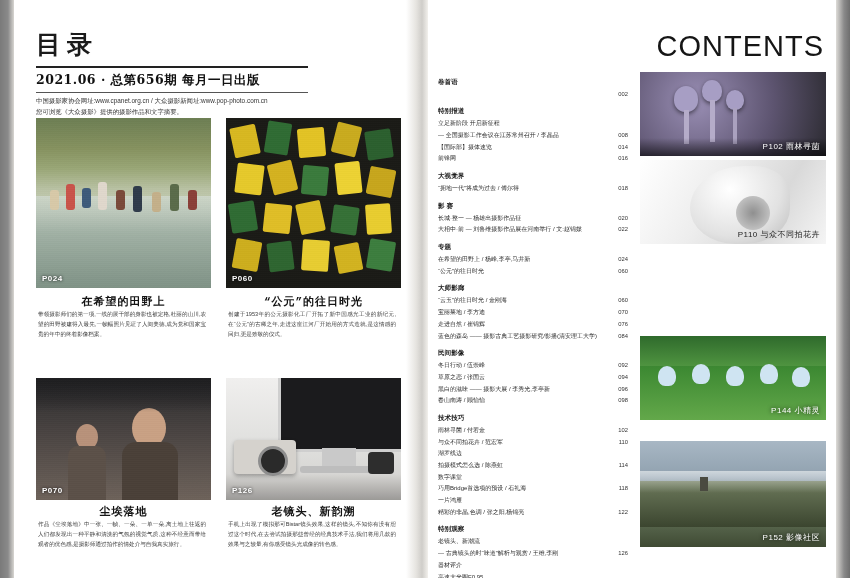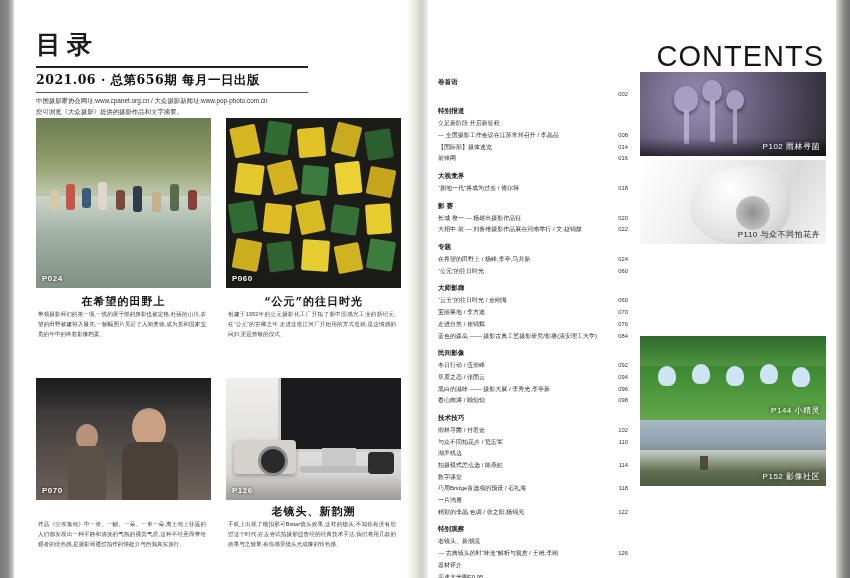--- a/index.html
+++ b/index.html
@@ -55,21 +55,21 @@
      background:linear-gradient(#cfd8cc,#9fb0a6 40%,#7d9186 100%);opacity:.85;}
   .ph-river .f{position:absolute;width:9px;height:20px;border-radius:3px;}
   .ph-candy{background:#1a1a16;}
   .ph-candy .c{position:absolute;border-radius:2px;}
   .ph-kids{background:linear-gradient(#2a2a2c,#4a4442 45%,#6d625a 100%);}
   .ph-kids .face{position:absolute;border-radius:50%;}
   .ph-imac{background:linear-gradient(#f0efee,#dededc 60%,#cfcdca 100%);}
 
   
   .contents-word{
-    position:absolute;right:12px;top:40px;
+    position:absolute;right:12px;top:30px;
     font-family:"Liberation Sans",sans-serif;
     font-weight:300;font-size:29px;letter-spacing:1px;color:#151515;
   }
   .toc{position:absolute;left:10px;top:78px;width:190px;color:#222;}
   .toc .sec{font-size:6.6px;font-weight:bold;color:#1b1b1b;margin:7px 0 2px;}
   .toc .sec.first{margin-top:0;}
   .toc .row{display:flex;align-items:baseline;font-size:6px;line-height:1.95;color:#2b2b2b;}
   .toc .row .t{flex:1;white-space:nowrap;overflow:hidden;}
   .toc .row .p{width:22px;text-align:right;font-size:5.8px;color:#333;}
 
@@ -151,20 +151,21 @@
 
     <div class="photo ph-kids" style="left:22px;top:378px;width:175px;height:122px;">
       <div class="face" style="left:96px;top:30px;width:34px;height:40px;background:#c9a184;"></div>
       <div style="position:absolute;left:86px;top:64px;width:56px;height:58px;background:#4a4038;border-radius:14px 14px 0 0;"></div>
       <div class="face" style="left:40px;top:46px;width:22px;height:26px;background:#b8927a;"></div>
       <div style="position:absolute;left:32px;top:68px;width:38px;height:54px;background:#5b5048;border-radius:10px 10px 0 0;"></div>
       <div style="position:absolute;left:0;top:0;right:0;height:34px;background:linear-gradient(#1d1d1f,rgba(29,29,31,0));"></div>
       <div class="noise"></div>
       <div class="tag">P070</div>
     </div>
+    <div class="cap-title" style="left:22px;top:504px;width:175px;">尘埃落地</div>
     <div class="cap-body" style="left:24px;top:520px;width:168px;">作品《尘埃落地》中一张、一帧、一朵、一单一朵,离土地上往返的人们都发现出一种平静和清洗的气氛的视觉气质,这种不经意而带给观者的优色感,是摄影师通过拍作的情处介与自我真实旅行。</div>
 
     <div class="photo ph-imac" style="left:212px;top:378px;width:175px;height:122px;">
       <div style="position:absolute;left:52px;top:-6px;width:122px;height:74px;background:#1b1b1d;border:3px solid #cfcfcf;border-radius:3px;"></div>
       <div style="position:absolute;left:96px;top:70px;width:34px;height:18px;background:#c9c9c9;"></div>
       <div style="position:absolute;left:74px;top:88px;width:82px;height:7px;background:#bdbdbd;border-radius:3px;"></div>
       <div style="position:absolute;left:8px;top:62px;width:62px;height:34px;background:#d5d2cd;border-radius:4px;box-shadow:0 2px 4px rgba(0,0,0,.3);"></div>
       <div style="position:absolute;left:32px;top:68px;width:24px;height:24px;background:#2a2a2a;border-radius:50%;border:3px solid #8e8e8e;"></div>
       <div style="position:absolute;left:142px;top:74px;width:26px;height:22px;background:#2d2d2d;border-radius:4px;"></div>
       <div style="position:absolute;left:0;bottom:0;right:0;height:26px;background:linear-gradient(rgba(0,0,0,0),rgba(0,0,0,.25));"></div>
@@ -331,20 +332,20 @@
     <div class="rphoto r4" style="top:336px;height:84px;">
       <div style="position:absolute;left:0;right:0;top:0;height:30px;background:linear-gradient(#2f6a2c,#4f9440);"></div>
       <div class="dress" style="left:18px;top:30px;"></div>
       <div class="dress" style="left:52px;top:28px;"></div>
       <div class="dress" style="left:86px;top:30px;"></div>
       <div class="dress" style="left:120px;top:28px;"></div>
       <div class="dress" style="left:152px;top:31px;"></div>
       <div class="rtag">P144 小精灵</div>
     </div>
 
-    <div class="rphoto r5" style="top:420px;height:66px;">
+    <div class="rphoto r5" style="top:441px;height:106px;">
       <div style="position:absolute;left:0;right:0;top:40px;height:46px;background:linear-gradient(#6d7a5c,#3b452f);"></div>
       <div style="position:absolute;left:0;right:0;top:30px;height:22px;background:linear-gradient(rgba(255,255,255,.55),rgba(255,255,255,0));"></div>
       <div style="position:absolute;left:60px;top:36px;width:8px;height:14px;background:#4a4a40;"></div>
       <div class="rtag">P152 影像社区</div>
     </div>
   </div>
 </div>
 
 </body></html>

